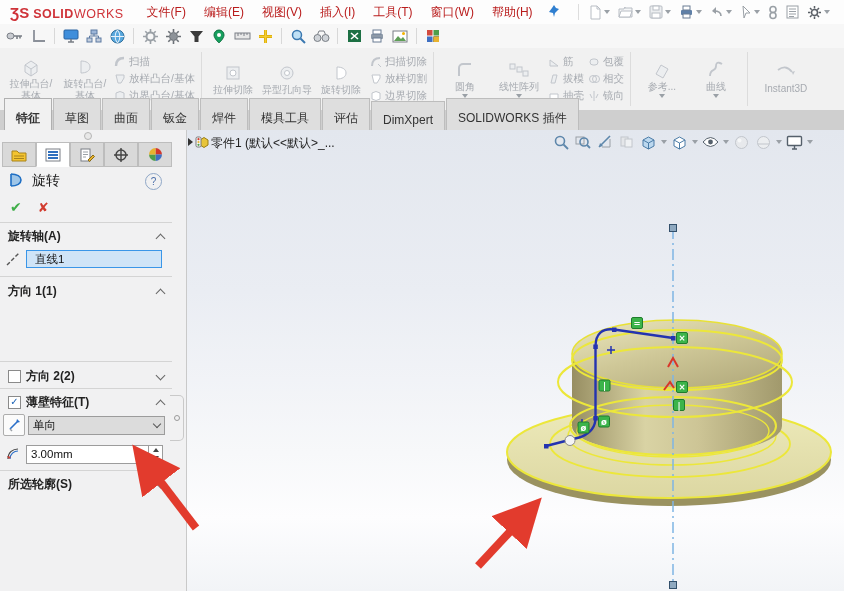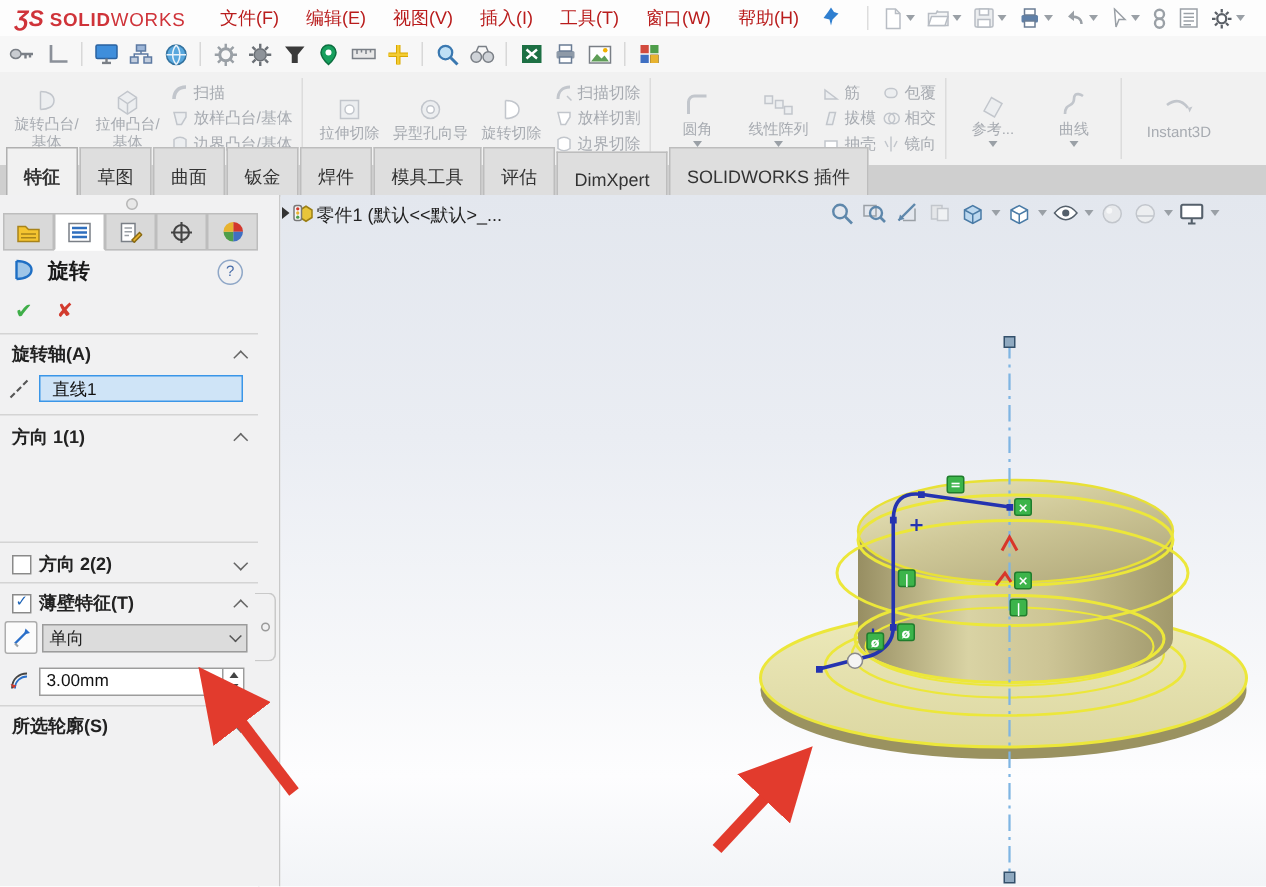--- a/index.html
+++ b/index.html
@@ -4,21 +4,21 @@
 <style>
   html,body{margin:0;padding:0}
   body{width:844px;height:591px;position:relative;overflow:hidden;background:#fff;
        font-family:"Liberation Sans","DejaVu Sans",sans-serif;font-size:12px;color:#333;
        -webkit-font-smoothing:antialiased}
   .abs{position:absolute}
   
   .menubar{left:0;top:0;width:844px;height:24px;background:#fdfdfd;border-bottom:1px solid #e3e3e3;
            display:flex;align-items:center}
   .logo{display:flex;align-items:baseline;margin:0 14px 0 10px;color:#cf3339;white-space:nowrap}
-  .logo .mark{font-style:italic;font-weight:bold;font-size:15px;margin-right:4px}
+  .logo .mark{font-weight:bold;font-size:15px;margin-right:4px}
   .logo .solid{font-weight:bold;font-size:12.5px;letter-spacing:.5px}
   .logo .works{font-weight:normal;font-size:12.5px;letter-spacing:.5px}
   .menu-item{padding:0 9px;font-size:12px;color:#b91c1c;cursor:default}
   .pin{margin-left:6px}
   .qa{display:flex;align-items:center;margin-left:18px;gap:2px}
   .qa .qbtn{display:flex;align-items:center;gap:2px;padding:1px 3px}
   .tri-d{width:0;height:0;border-left:3px solid transparent;border-right:3px solid transparent;border-top:4px solid #9aa0a6}
   
   .toolbar2{left:0;top:24px;width:844px;height:24px;background:#f7f7f7;border-bottom:1px solid #e0e0e0;
             display:flex;align-items:center;padding-left:6px;gap:5px}
@@ -43,21 +43,21 @@
   
   .panel{left:0;top:0;width:172px;height:461px;background:#f1f1f2;border-right:1px solid #c9c9c9}
   .pstrip{left:172px;top:0;width:14px;height:461px;background:#f1f1f2;border-right:1px solid #c9c9c9}
   .flytab{left:170px;top:265px;width:13px;height:44px;background:#f1f1f2;border:1px solid #c9c9c9;border-left:none;border-radius:0 5px 5px 0;display:flex;align-items:center;justify-content:center}
   .flytab .dot{width:4px;height:4px;border-radius:50%;border:1px solid #9a9a9a}
   .phandle{left:84px;top:2px;width:6px;height:6px;border:1px solid #b5b5b5;border-radius:50%;background:#e8e8e8}
   .pm-tabs{left:2px;top:12px;display:flex}
   .pmtab{width:32px;height:23px;background:#d9d9d9;border:1px solid #bdbdbd;display:flex;align-items:center;justify-content:center;margin-right:0}
   .pmtab.active{background:#fff;border-bottom-color:#fff}
   .pm-head{left:0;top:38px;width:172px;height:26px;display:flex;align-items:center}
-  .pm-title{font-size:14px;font-weight:bold;color:#1a1a1a;margin-left:8px}
+  .pm-title{font-size:14px;font-weight:normal;color:#1a1a1a;margin-left:8px}
   .help{margin-left:auto;margin-right:10px;width:15px;height:15px;border:1px solid #8fa7c7;border-radius:50%;color:#4a6ea9;font-size:10px;display:flex;align-items:center;justify-content:center}
   .pm-actions{left:0;top:66px;width:172px;height:22px;display:flex;align-items:center;gap:16px;padding-left:10px;box-sizing:border-box}
   .ok{color:#3fae49;font-size:14px;font-weight:bold}
   .cancel{color:#d23b2e;font-size:13px;font-weight:bold}
   .hr{left:0;width:172px;height:0;border-top:1px solid #d4d4d4}
   .sechdr{left:0;width:172px;height:18px;display:flex;align-items:center;padding:0 8px;box-sizing:border-box}
   .sechdr .lab{font-weight:bold;font-size:12px;color:#222}
   .chev{width:6px;height:6px;border-right:1.5px solid #666;border-bottom:1.5px solid #666;margin-left:auto}
   .chev.up{transform:rotate(-135deg);margin-top:4px}
   .chev.down{transform:rotate(45deg);margin-top:-2px}
@@ -285,34 +285,34 @@
         <rect x="7.5" y="7.5" width="5.5" height="5.5" fill="#e8b32f"></rect>
       </svg>
     </span>
 </div>
 
 <div class="abs ribbon">
   <div class="rgroup">
     <div class="bigbtn">
       <span class="ribicon">
           <svg width="20" height="20" viewBox="0 0 20 20">
+            <path d="M4 8l6-4 6 4v7l-6 4-6-4z" fill="#eceef0" stroke="#c2c6cc"></path>
+            <path d="M4 8l6 4 6-4M10 12v7" fill="none" stroke="#c2c6cc"></path>
+          </svg>
+        </span>
+      <span class="lbl">拉伸凸台/基体</span>
+    </div>
+    <div class="bigbtn">
+      <span class="ribicon">
+          <svg width="20" height="20" viewBox="0 0 20 20">
             <path d="M6 4c5 0 9 2 9 6s-4 6-9 6" fill="#eceef0" stroke="#c2c6cc"></path>
             <path d="M6 4v12" stroke="#c2c6cc"></path>
           </svg>
         </span>
       <span class="lbl">旋转凸台/基体</span>
-    </div>
-    <div class="bigbtn">
-      <span class="ribicon">
-          <svg width="20" height="20" viewBox="0 0 20 20">
-            <path d="M4 8l6-4 6 4v7l-6 4-6-4z" fill="#eceef0" stroke="#c2c6cc"></path>
-            <path d="M4 8l6 4 6-4M10 12v7" fill="none" stroke="#c2c6cc"></path>
-          </svg>
-        </span>
-      <span class="lbl">拉伸凸台/基体</span>
     </div>
     <div class="stack">
       <div class="stackitem">
           <span class="smicon">
             <svg width="12" height="12" viewBox="0 0 12 12">
               <path d="M2 10c0-5 3-8 8-8" fill="none" stroke="#c2c6cc" stroke-width="2.4"></path>
             </svg>
           </span>
           <span>扫描</span>
         </div>

